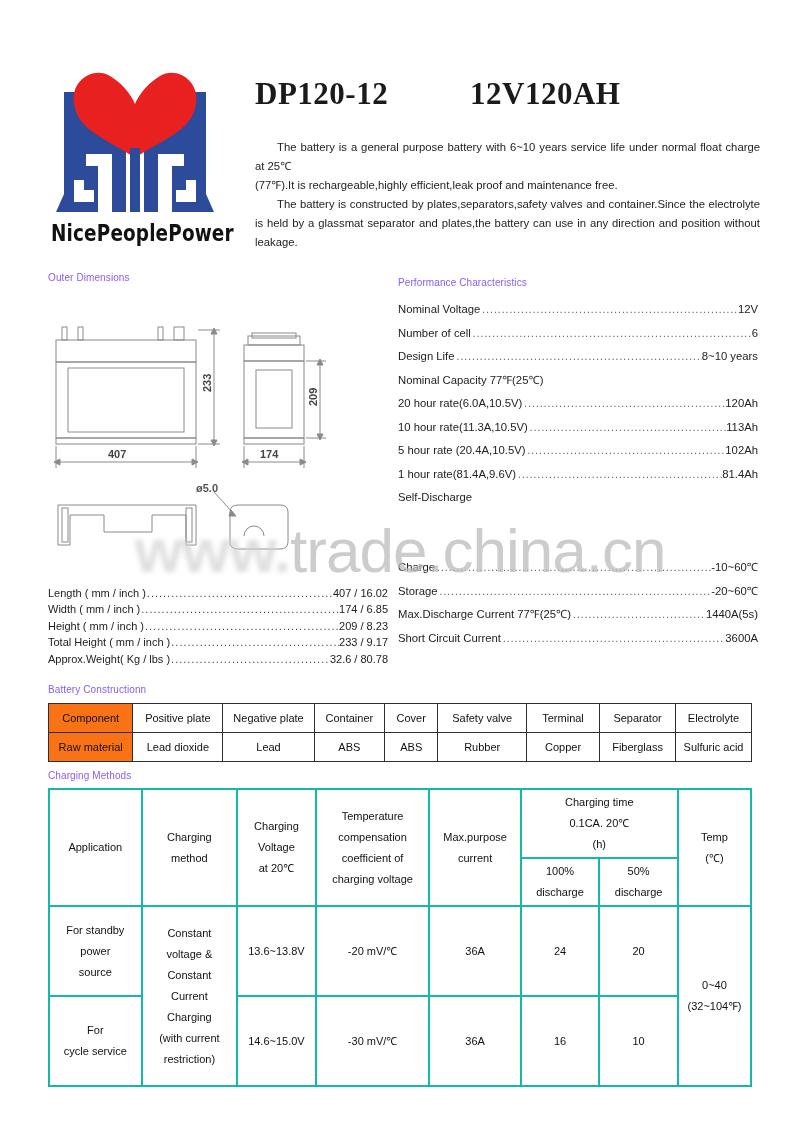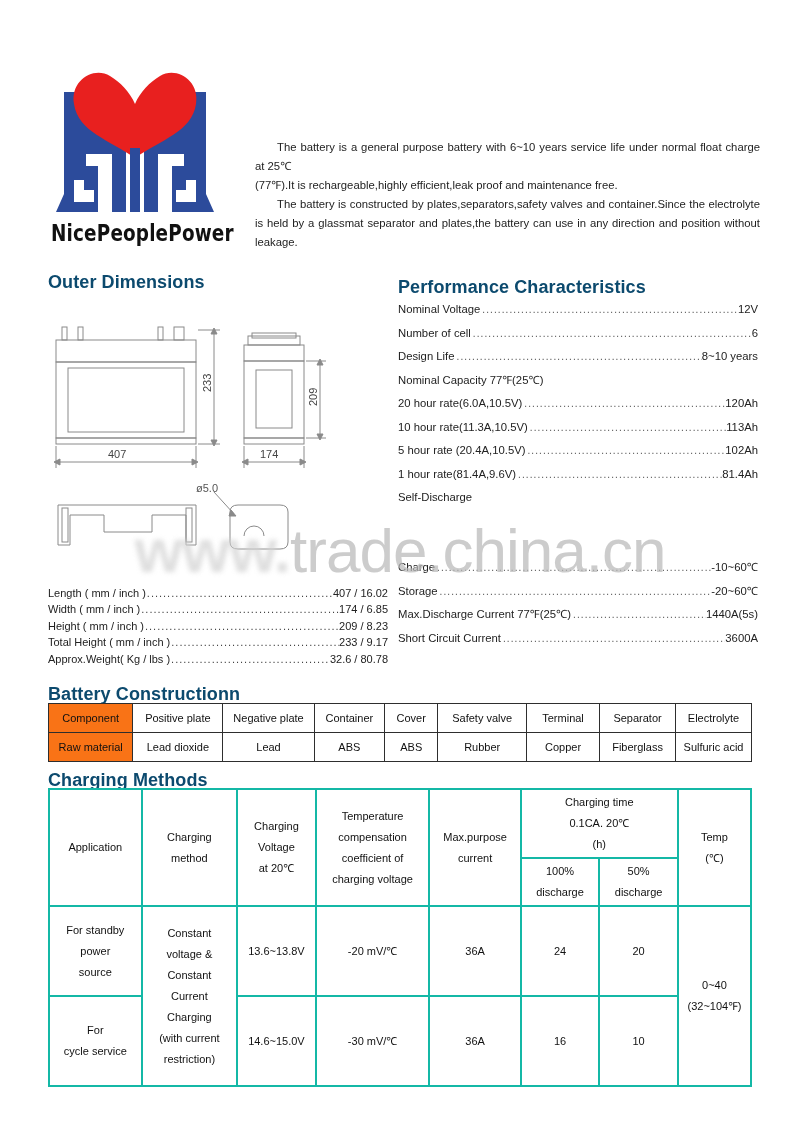--- a/index.html
+++ b/index.html
@@ -42,26 +42,26 @@
   .voltage{
     font-family:"Liberation Serif", serif;font-size:31px;font-weight:700;
     display:inline-block;letter-spacing:.5px;
   }
   .intro{position:absolute;left:255px;top:86px;width:505px;font-size:11.3px;line-height:19px;color:#222;}
   .intro p{margin:0;text-align:justify;}
   .intro p.ind{text-indent:22px;}
 
   
   .sec-head{
-    color:#0c4a6e;font-size:18px;font-weight:700;position:absolute;
+    color:#8b5cf6;font-size:10px;font-weight:400;position:absolute;
     letter-spacing:.1px;
   }
 
   
-  .dims{position:absolute;left:48px;top:300px;width:330px;height:300px;}
+  .dims{position:absolute;left:48px;top:300px;width:330px;height:300px;font-weight:bold;}
   .dim-txt{position:absolute;left:48px;top:585px;width:340px;font-size:11px;line-height:16.4px;color:#222;}
   .dim-row{display:flex;white-space:nowrap;}
   .dim-lbl{}
   .dim-dots{flex:1;overflow:hidden;letter-spacing:1px;color:#444;padding:0 1px;}
   .dim-val{}
 
   
   .perf{position:absolute;left:398px;top:298px;width:360px;font-size:11.3px;line-height:23.5px;color:#222;}
   .p-row{display:flex;white-space:nowrap;align-items:baseline;}
   .p-lbl{}
@@ -100,20 +100,23 @@
         <path d="M156 46 L156 132 L164 150 L122 150 L122 104 L134 104 L134 92 L108 92 L108 150 L94 150 L94 30 L112 30 L126 44 L140 30 L156 30 Z" fill="#2c4b9b"></path>
         <path d="M24 118 L24 140 L44 140 L44 128 L34 128 L34 118 Z" fill="#ffffff"></path>
         <path d="M146 118 L146 140 L126 140 L126 128 L136 128 L136 118 Z" fill="#ffffff"></path>
         <path d="M85 96 C 60 78, 28 70, 24 42 C 20 18, 44 4, 60 14 C 70 20, 80 30, 85 42
                  C 90 30, 100 20, 110 14 C 126 4, 150 18, 146 42 C 142 70, 110 78, 85 96 Z" fill="#e8201f"></path>
         <path d="M80 86 L80 150 L90 150 L90 86 Z" fill="#2c4b9b"></path>
       </svg>
       <div class="brand-text">NicePeoplePower</div>
     </div>
 
+    <div class="titles">
+      <span class="model">DP120-12</span><span class="voltage">12V120AH</span>
+    </div>
 
     <div class="intro">
       <p class="ind">The battery is a general purpose battery with 6~10 years service life under normal float charge at 25℃</p>
       <p>(77℉).It is rechargeable,highly efficient,leak proof and maintenance free.</p>
       <p class="ind">The battery is constructed by plates,separators,safety valves and container.Since the electrolyte is held by a glassmat separator and plates,the battery can use in any direction   and position without leakage.</p>
     </div>
   </div>
 
   <div class="sec-head" style="left:48px;top:272px;">Outer Dimensions</div>
 

